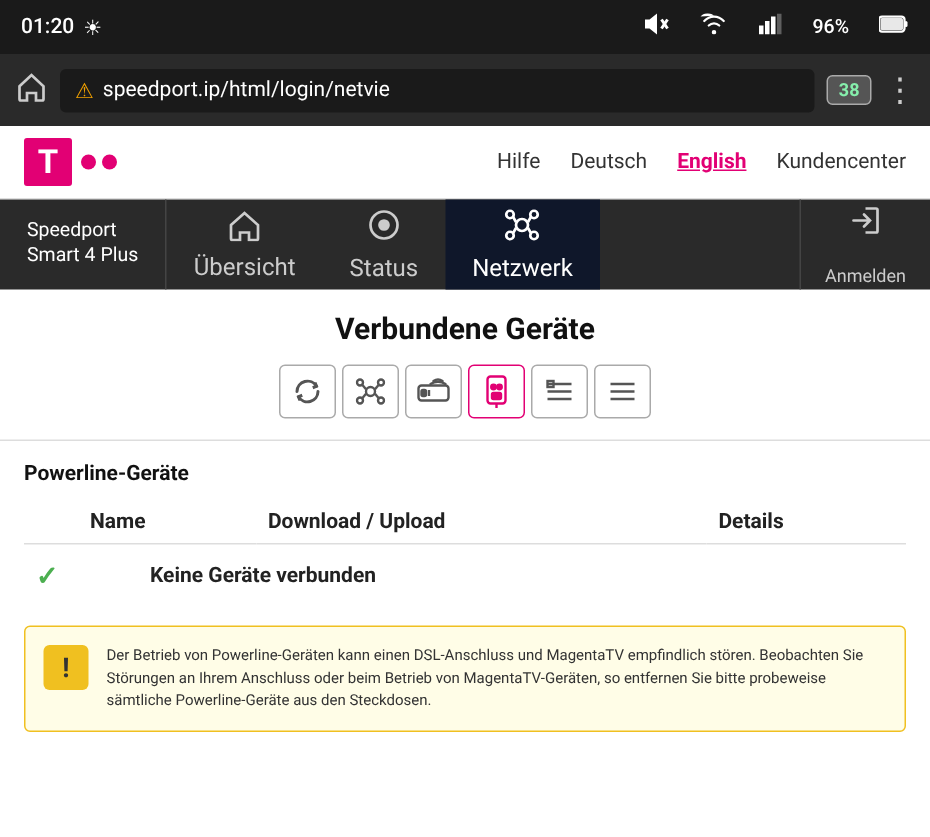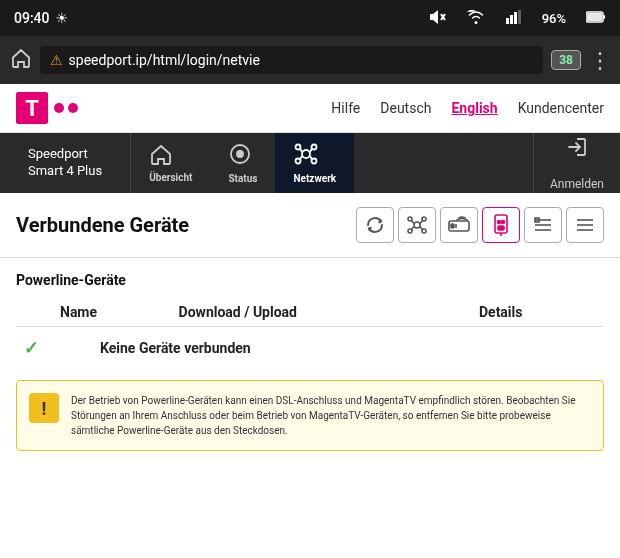--- a/index.html
+++ b/index.html
@@ -130,37 +130,37 @@
     
     .router-nav {
       background: #2a2a2a;
       display: flex;
       align-items: stretch;
       height: 60px;
     }
     .router-brand {
       color: #fff;
       font-size: 13px;
-      padding: 8px 28px;
+      padding: 8px 18px;
       display: flex;
       align-items: center;
       line-height: 1.3;
       border-right: 1px solid #444;
       min-width: 90px;
     }
     .router-nav-item {
       display: flex;
       flex-direction: column;
+      align-items: center;
       justify-content: center;
       padding: 6px 18px;
       color: #ccc;
-      font-size: 10px;
+      font-size: 16px;
       cursor: pointer;
       gap: 2px;
-      font-weight: bold;
     }
     .router-nav-item.active {
       background: #0f172a;
       color: #fff;
     }
     .router-nav-item .nav-icon {
       font-size: 20px;
     }
     .router-nav-spacer { flex: 1; }
     .router-nav-login {
@@ -177,20 +177,21 @@
     }
     .router-nav-login .nav-icon { font-size: 20px; }
 
     
     .section-header {
       display: flex;
       align-items: center;
       padding: 14px 16px;
       border-bottom: 1px solid #ddd;
       gap: 12px;
+      flex-direction: column;
     }
     .section-title {
       font-size: 20px;
       font-weight: bold;
       color: #111;
       flex: 1;
     }
     .icon-buttons {
       display: flex;
       align-items: center;
@@ -289,21 +290,21 @@
       font-size: 10px;
       color: #333;
       line-height: 1.5;
     }
   </style>
 </head>
 <body>
 
 <div class="status-bar">
   <div class="status-left">
-    <span>09:40</span>
+    <span>01:20</span>
     <span>☀</span>
   </div>
   <div class="status-right">
     <span>
       
       <svg width="18" height="16" viewBox="0 0 18 16" fill="white">
           <path d="M2 5h3l5-4v14l-5-4H2z"></path>
           <line x1="13" y1="5" x2="17" y2="11" stroke="white" stroke-width="2"></line>
           <line x1="17" y1="5" x2="13" y2="11" stroke="white" stroke-width="2"></line>
         </svg>

